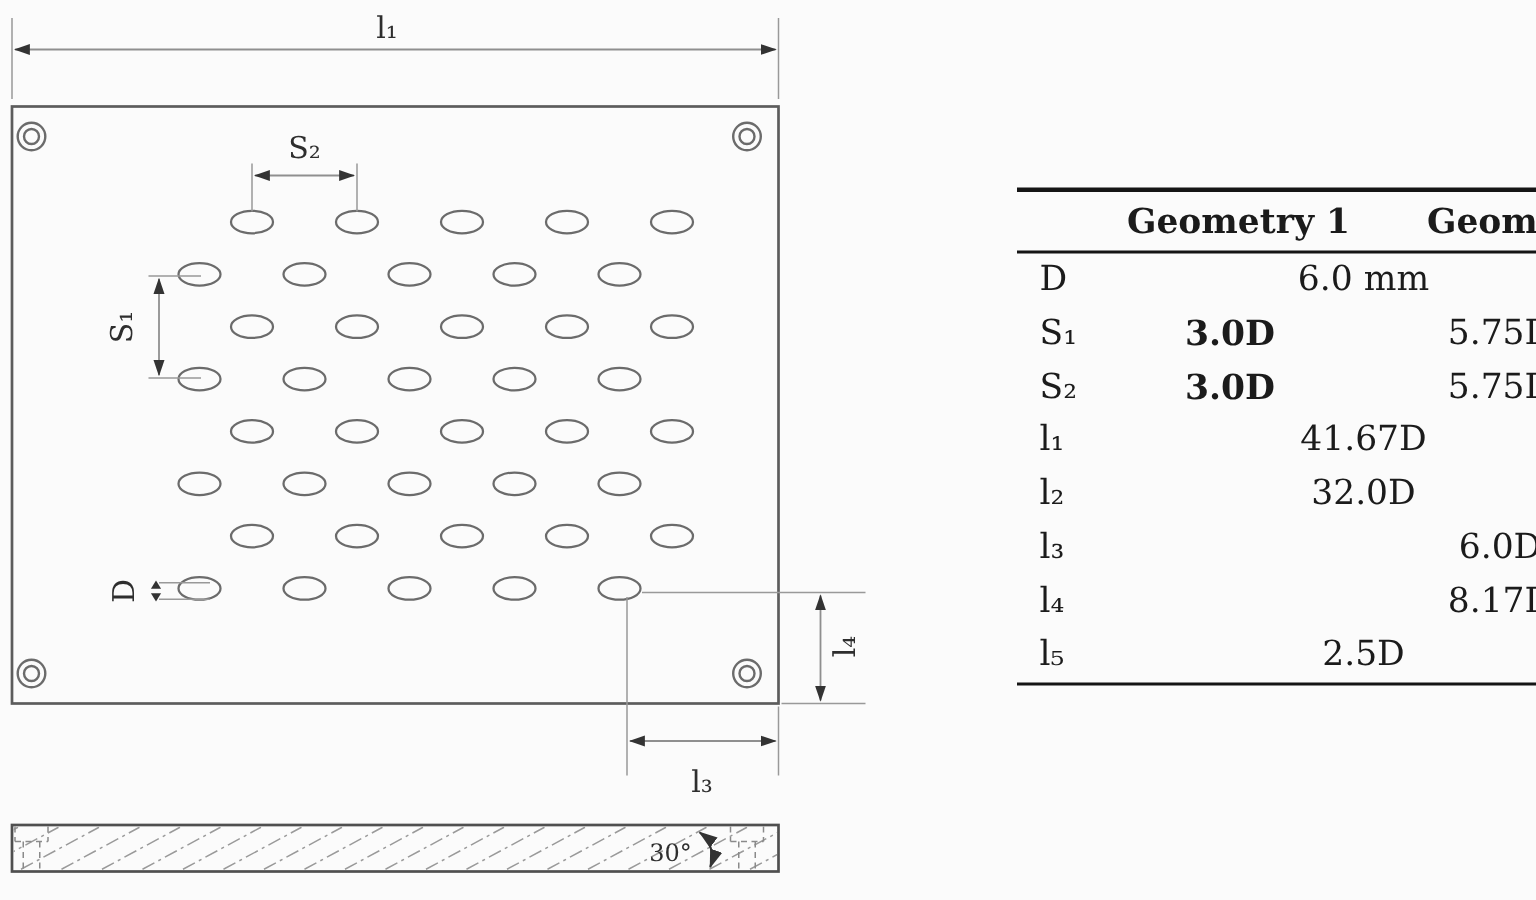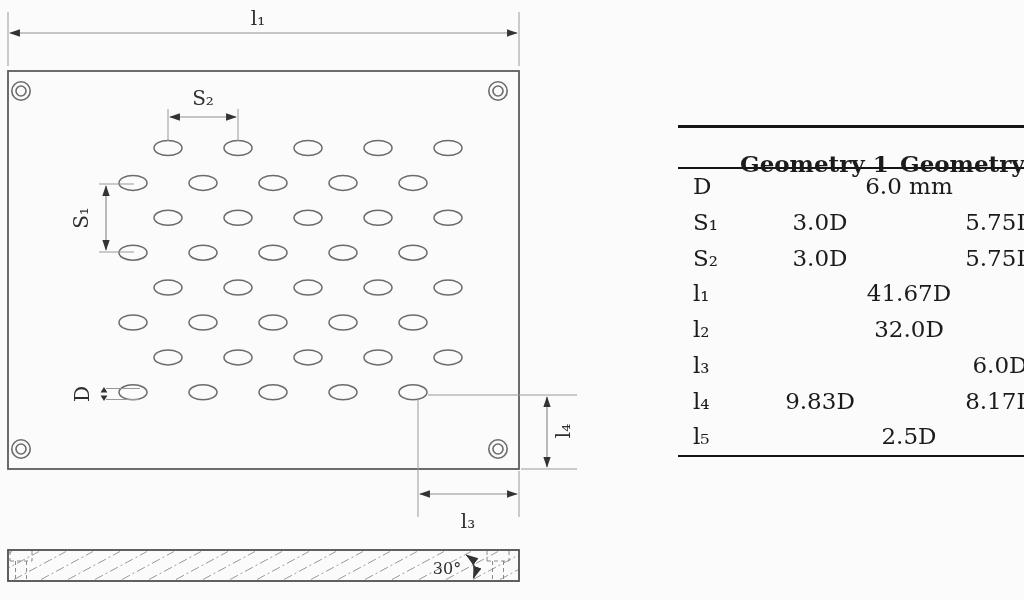--- a/index.html
+++ b/index.html
@@ -26,23 +26,23 @@
     border-bottom:2px solid #151515;
     font-weight:bold;font-size:23px;
   }
   .geo-body{border-bottom:2.5px solid #151515;}
   .trow{
     display:grid;grid-template-columns:62px 160px 200px;
     height:35.75px;line-height:35.75px;
     font-size:23px;
   }
   .cell{white-space:nowrap;overflow:visible;}
-  .cell.head-g{text-align:left;margin-top:16px;}
+  .cell.head-g{text-align:right;}
   .cell.lab{padding-left:15px;}
-  .cell.v1{grid-column:2;text-align:center;}
+  .cell.v1{grid-column:2;text-align:center;font-weight:bold;}
   .cell.v2{grid-column:3;text-align:center;}
   .cell.span2{grid-column:2 / 4;text-align:center;padding-right:22px;}
 </style>
 </head>
 <body>
 
 <svg width="1024" height="600" viewBox="0 0 1024 600" style="position:absolute;left:0;top:0;">
   <defs>
     <marker id="arr" viewBox="0 0 10 10" refX="9.2" refY="5" markerWidth="9" markerHeight="9" orient="auto-start-reverse">
       <path d="M0,1.6 L10,5 L0,8.4 z" fill="#333"></path>
@@ -235,21 +235,20 @@
       <div class="trow">
         <div class="cell lab">l₂</div>
         <div class="cell span2">32.0D</div>
       </div>
       <div class="trow">
         <div class="cell lab">l₃</div>
         <div class="cell v2">6.0D</div>
       </div>
       <div class="trow">
         <div class="cell lab">l₄</div>
-        <div class="cell v1">9.83D</div>
         <div class="cell v2">8.17D</div>
       </div>
       <div class="trow">
         <div class="cell lab">l₅</div>
         <div class="cell span2">2.5D</div>
       </div>
     </div>
 </div>
 
 </body></html>

